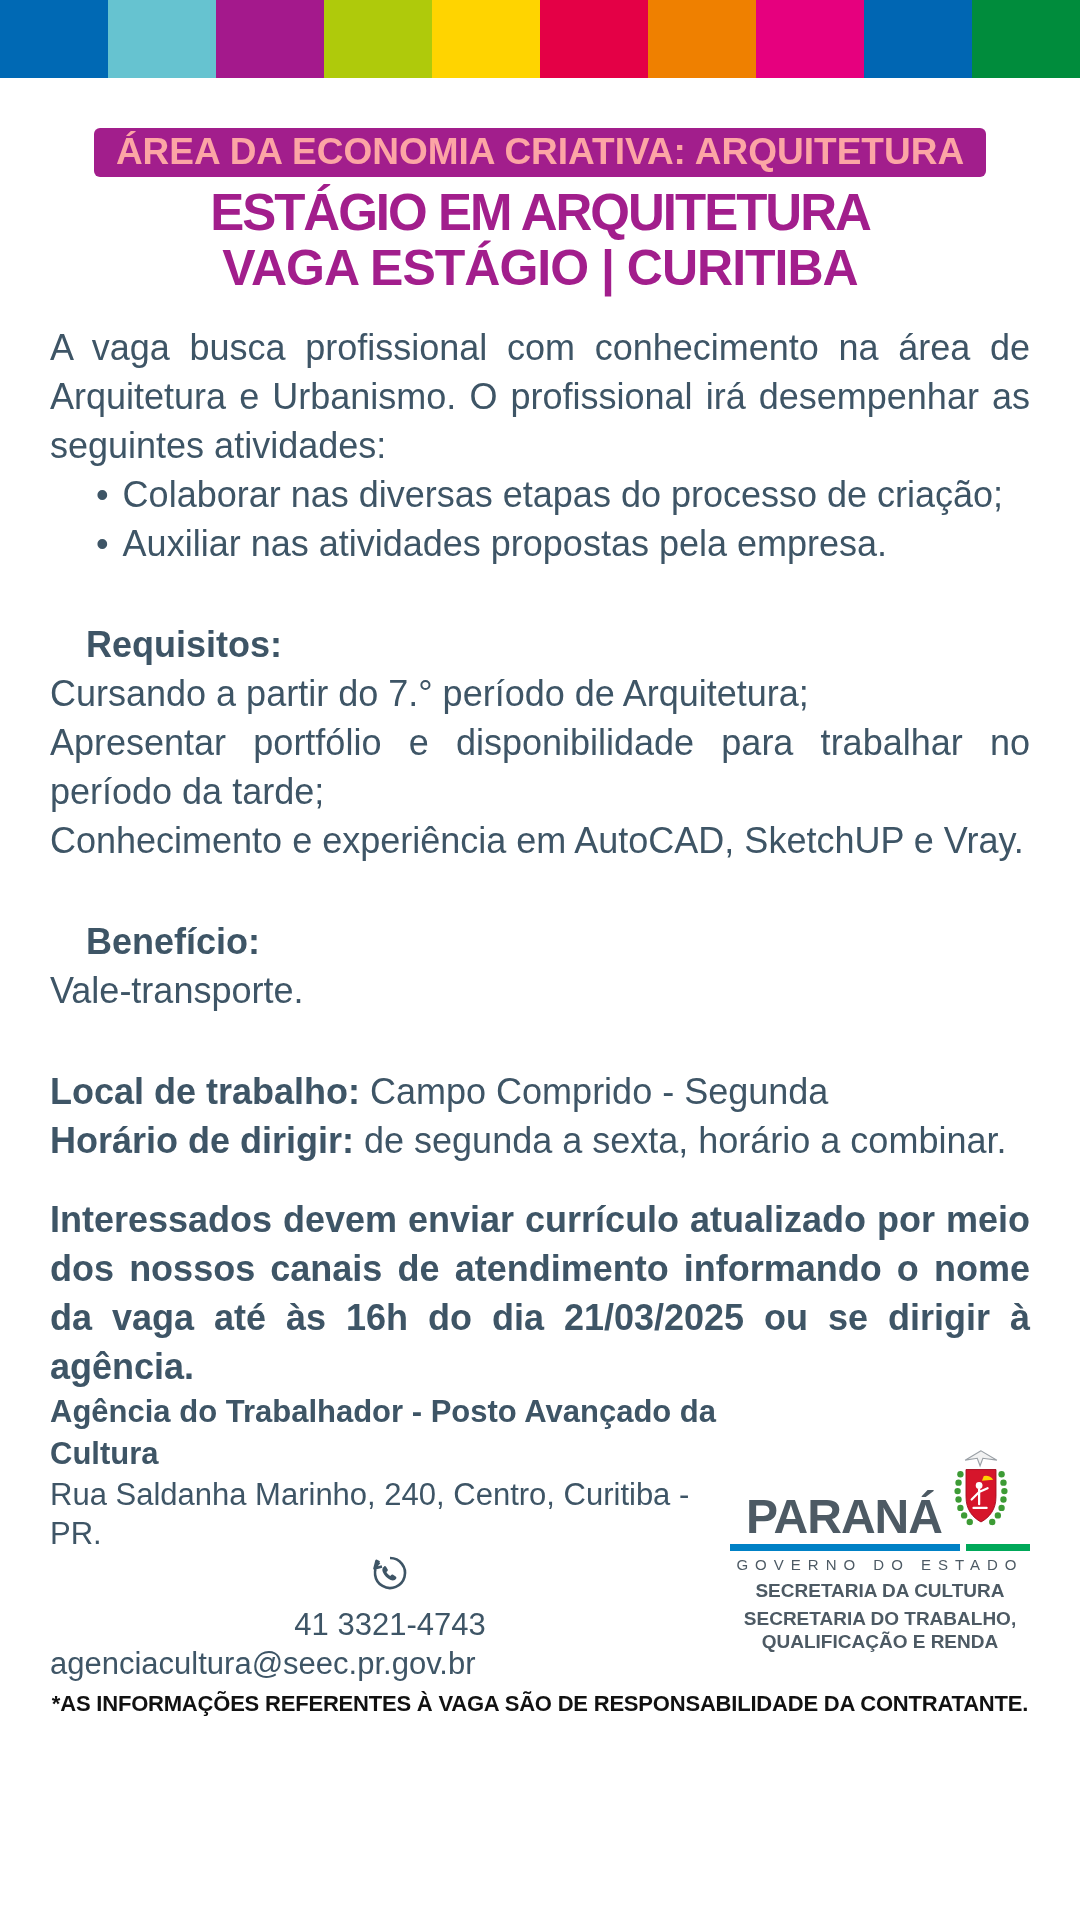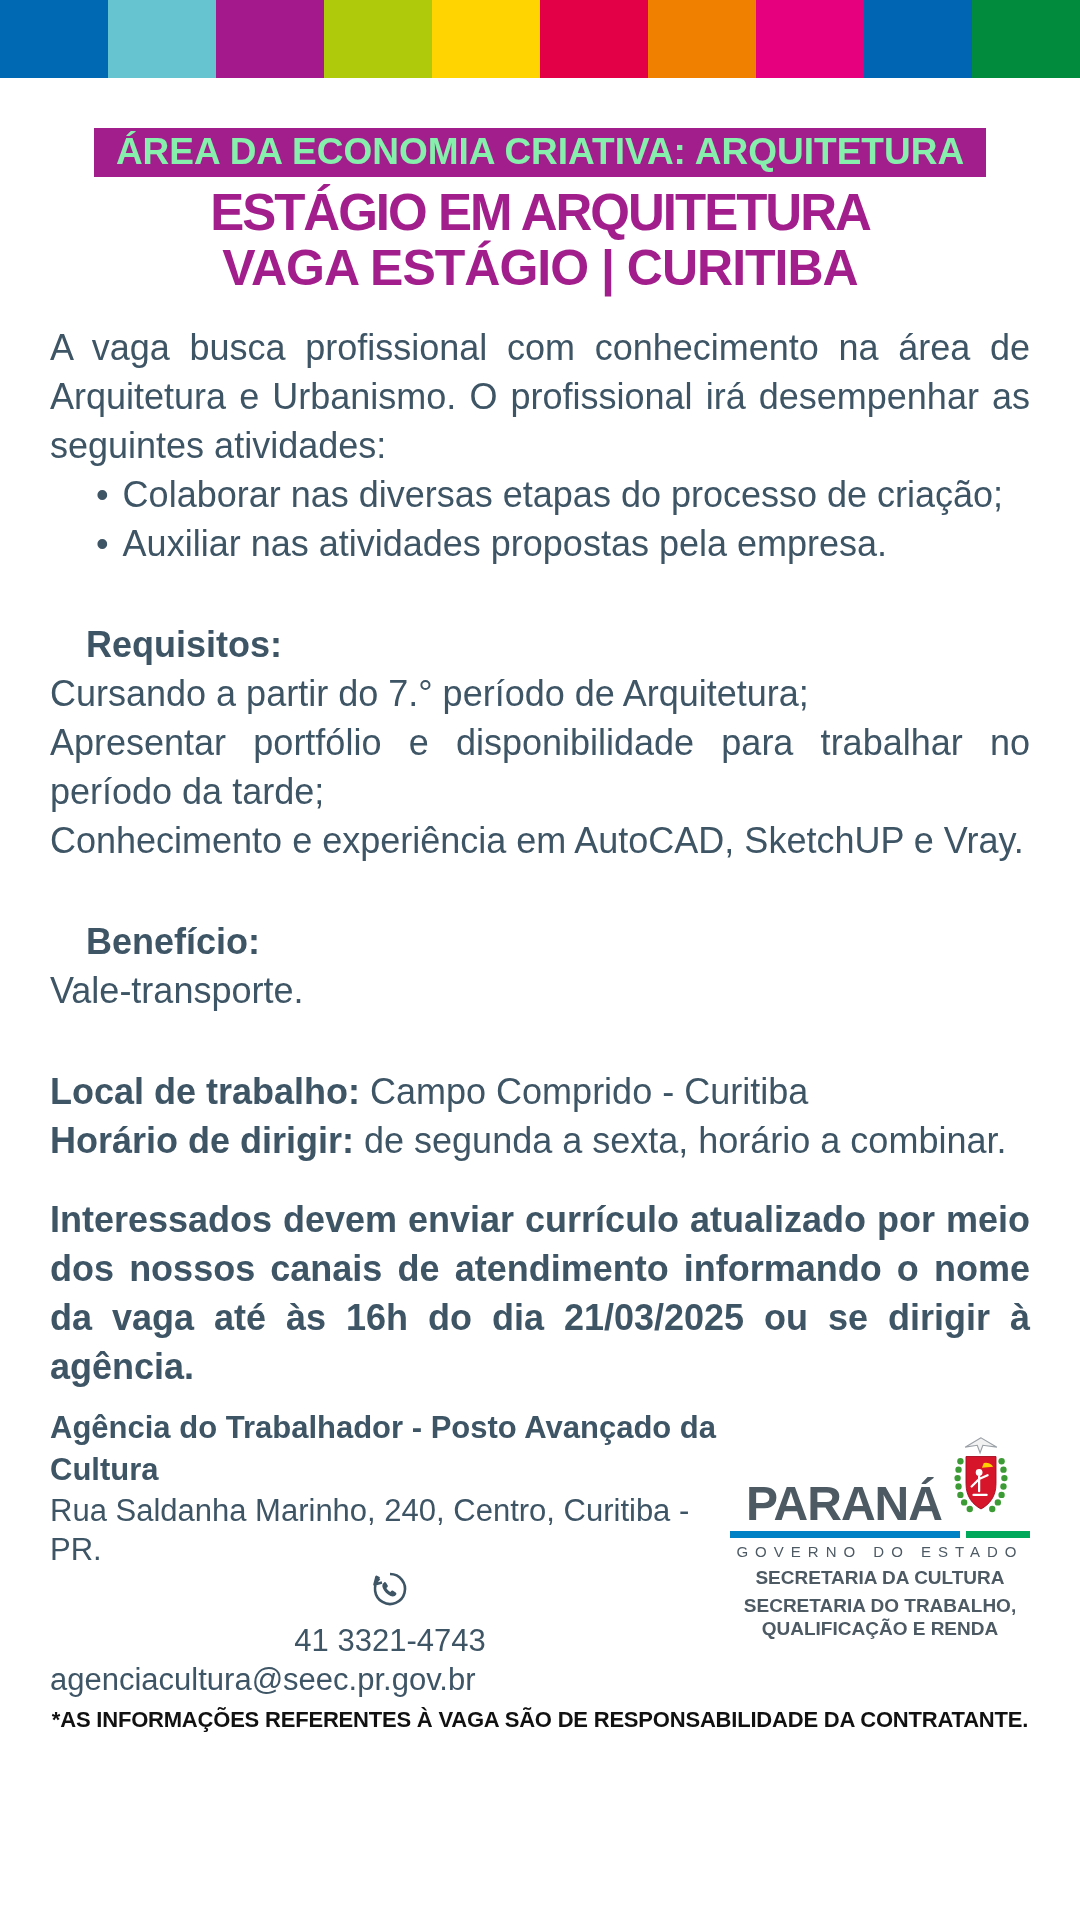--- a/index.html
+++ b/index.html
@@ -14,44 +14,44 @@
   html,body{width:1080px;height:1920px;background:#ffffff;overflow:hidden;}
   body{font-family:"Liberation Sans","DejaVu Sans",sans-serif;color:var(--slate);}
 
   
   .band{display:flex;width:1080px;height:78px;}
   .band .stripe{flex:1 1 0;height:100%;}
 
   
   .content{padding:0 50px;}
   .header{margin-top:50px;text-align:center;}
-  .banner{display:inline-block;background:var(--magenta);color:#86efac;
+  .banner{display:inline-block;background:var(--magenta);color:#fca5a5;
           font-weight:bold;font-size:37px;letter-spacing:0px;
-          padding:5px 22px 7px;line-height:1.0;}
+          padding:5px 22px 7px;line-height:1.0;border-radius:6px;}
   .title{color:var(--magenta);font-weight:bold;font-size:51px;
          letter-spacing:-2px;line-height:1.08;margin-top:8px;white-space:nowrap;}
   .subtitle{color:var(--magenta);font-weight:bold;font-size:50px;
             letter-spacing:-1px;line-height:1.05;margin-top:2px;}
 
   
   .bodytext{font-size:36px;line-height:49px;text-align:justify;}
   .intro{margin-top:28px;}
   ul.bullets{list-style:none;margin:0 0 0 46px;}
   ul.bullets li{padding-left:30px;text-indent:-30px;text-align:justify;
                 font-size:36px;line-height:49px;}
   ul.bullets li::before{content:"\2022";margin-right:14px;}
 
   .section{margin-top:52px;}
   .heading{font-weight:bold;font-size:36px;line-height:49px;margin-left:36px;}
   .detail-line b{font-weight:bold;}
   .details{margin-top:52px;}
   .cta{margin-top:30px;font-weight:bold;}
 
   
-  .contact{margin-top:16px;display:flex;align-items:flex-start;}
+  .contact{display:flex;align-items:center;}
   .contact-lines{flex:1 1 auto;font-size:31px;line-height:39px;}
   .contact-lines .bold{font-weight:bold;line-height:42px;}
   .phone-line{display:flex;align-items:center;gap:10px;flex-direction:column;}
   .phone-line svg{display:block;}
 
   .logo-block{width:300px;flex:0 0 300px;margin-top:28px;text-align:center;
               color:var(--logo-slate);}
   .logo-row{display:flex;align-items:flex-end;justify-content:center;gap:6px;}
   .wordmark{font-weight:bold;font-size:48px;letter-spacing:-1px;line-height:0.95;
             color:var(--logo-slate);}
@@ -102,21 +102,21 @@
     <p class="bodytext">Apresentar portfólio e disponibilidade para trabalhar no período da tarde;</p>
     <p class="bodytext">Conhecimento e experiência em AutoCAD, SketchUP e Vray.</p>
   </div>
 
   <div class="section">
     <div class="heading">Benefício:</div>
     <p class="bodytext">Vale-transporte.</p>
   </div>
 
   <div class="details">
-    <p class="bodytext detail-line"><b>Local de trabalho:</b><span> Campo Comprido - Curitiba</span></p>
+    <p class="bodytext detail-line"><b>Local de trabalho:</b><span> Campo Comprido - Segunda</span></p>
     <p class="bodytext detail-line"><b>Horário de dirigir:</b><span> de segunda a sexta, horário a combinar.</span></p>
   </div>
 
   <p class="bodytext cta">Interessados devem enviar currículo atualizado por meio dos nossos canais de atendimento informando o nome da vaga até às 16h do dia 21/03/2025 ou se dirigir à agência.</p>
 
   <div class="contact">
     <div class="contact-lines">
       <div class="bold">Agência do Trabalhador - Posto Avançado da Cultura</div>
       <div>Rua Saldanha Marinho, 240, Centro, Curitiba - PR.</div>
       <div class="phone-line">

